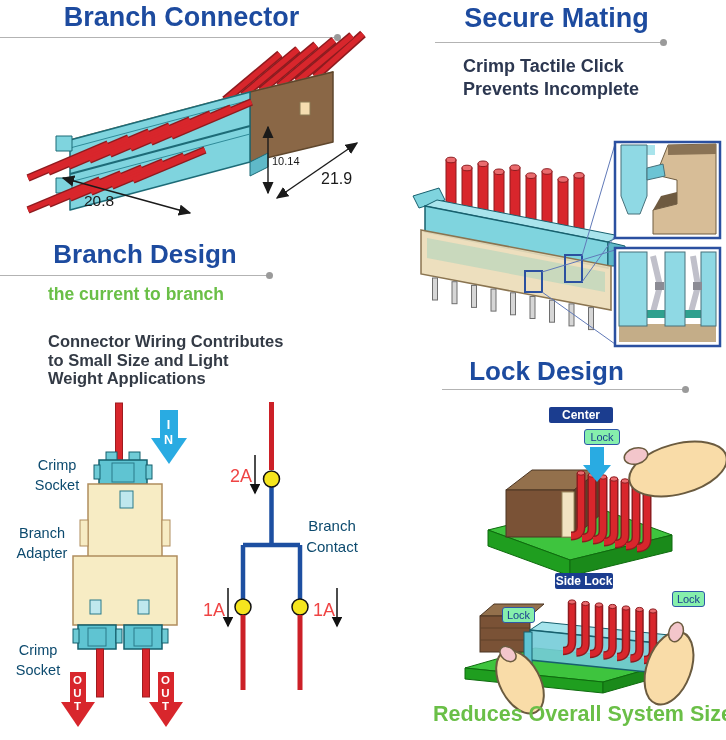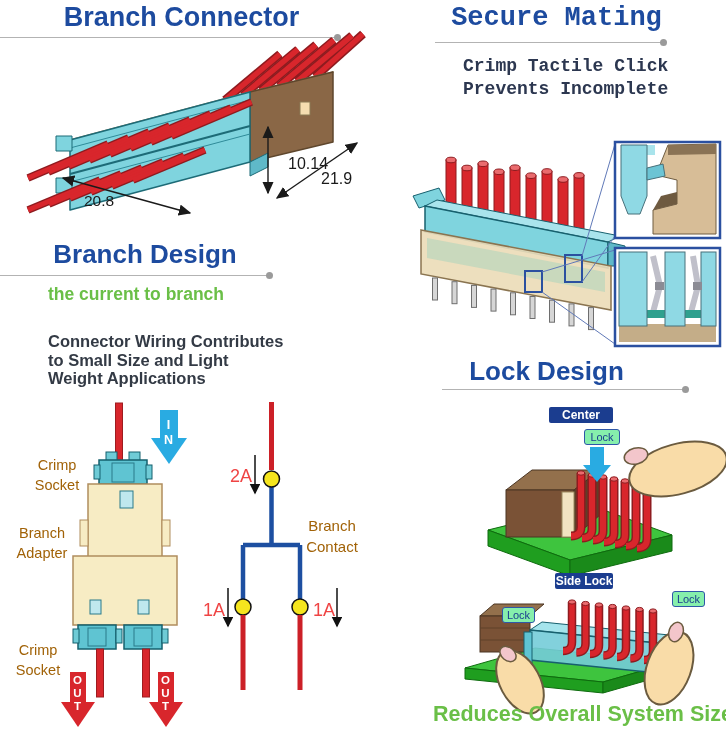--- a/index.html
+++ b/index.html
@@ -7,21 +7,21 @@
         font-family:"Liberation Sans",sans-serif;}
   .sec{position:absolute;}
   .hd{position:absolute;font-weight:bold;color:#1d4b9f;text-align:center;white-space:nowrap;}
   .rule{position:absolute;border-top:1px solid #b3b3b3;}
   .rule::after{content:"";position:absolute;right:-3px;top:-4px;width:7px;height:7px;
                border-radius:50%;background:#9a9a9a;}
   .txt{position:absolute;white-space:nowrap;}
   .green{color:#6abf47;font-weight:bold;}
   .body-txt{color:#333a45;font-weight:600;}
   .dim{position:absolute;color:#1a1a1a;font-size:15.5px;white-space:nowrap;}
-  .lbl{position:absolute;color:#a16207;font-size:14.5px;line-height:20px;text-align:center;}
+  .lbl{position:absolute;color:#0c4a6e;font-size:14.5px;line-height:20px;text-align:center;}
   .amp{position:absolute;color:#ef4444;font-size:18px;white-space:nowrap;}
   .foot{position:absolute;color:#2b2b2b;font-size:12.5px;line-height:15px;white-space:nowrap;}
   .badge{position:absolute;background:#1b3d8f;color:#fff;font-weight:bold;font-size:12px;
          text-align:center;line-height:16px;border-radius:2px;}
   .bubble{position:absolute;background:#86efac;border:1.5px solid #2f57a8;color:#1b3d8f;
           font-size:11px;text-align:center;line-height:14px;border-radius:3px;}
   .vtext{position:absolute;writing-mode:vertical-rl;text-orientation:upright;font-weight:bold;
          color:#fff;text-align:center;letter-spacing:1px;line-height:1;}
   svg{position:absolute;overflow:visible;}
 </style>
@@ -108,25 +108,25 @@
         </g>
       </g>
 
       <g stroke="#1a1a1a" stroke-width="1.4" fill="none">
         <line x1="63" y1="138" x2="190" y2="173" marker-start="url(#dimA)" marker-end="url(#dimA)"></line>
         <line x1="268" y1="87" x2="268" y2="153" marker-start="url(#dimA)" marker-end="url(#dimA)"></line>
         <line x1="277" y1="158" x2="357" y2="103" marker-start="url(#dimA)" marker-end="url(#dimA)"></line>
       </g>
     </svg>
     <div class="dim" style="left:84px;top:192px;">20.8</div>
-    <div class="dim" style="left:288px;top:155px;font-size:16px;">10.14</div>
+    <div class="dim" style="left:272px;top:155px;font-size:11px;">10.14</div>
     <div class="dim" style="left:321px;top:170px;font-size:16px;">21.9</div>
   </div>
 
-  <div class="sec" style="left:363px;top:0;width:363px;height:355px;font-family:Liberation Mono, monospace;">
+  <div class="sec" style="left:363px;top:0;width:363px;height:355px;">
     <div class="hd" style="left:12px;top:3px;width:363px;font-size:27px;">Secure Mating</div>
     <div class="rule" style="left:72px;top:42px;width:229px;"></div>
     <div class="txt body-txt" style="left:100px;top:55px;font-size:18px;line-height:23px;color:#2c3750;">
       <div>Crimp Tactile Click</div>
       <div>Prevents Incomplete</div>
     </div>
 
     <svg style="left:0;top:140px;" width="363" height="215" viewBox="0 0 363 215">
 
       <g>

